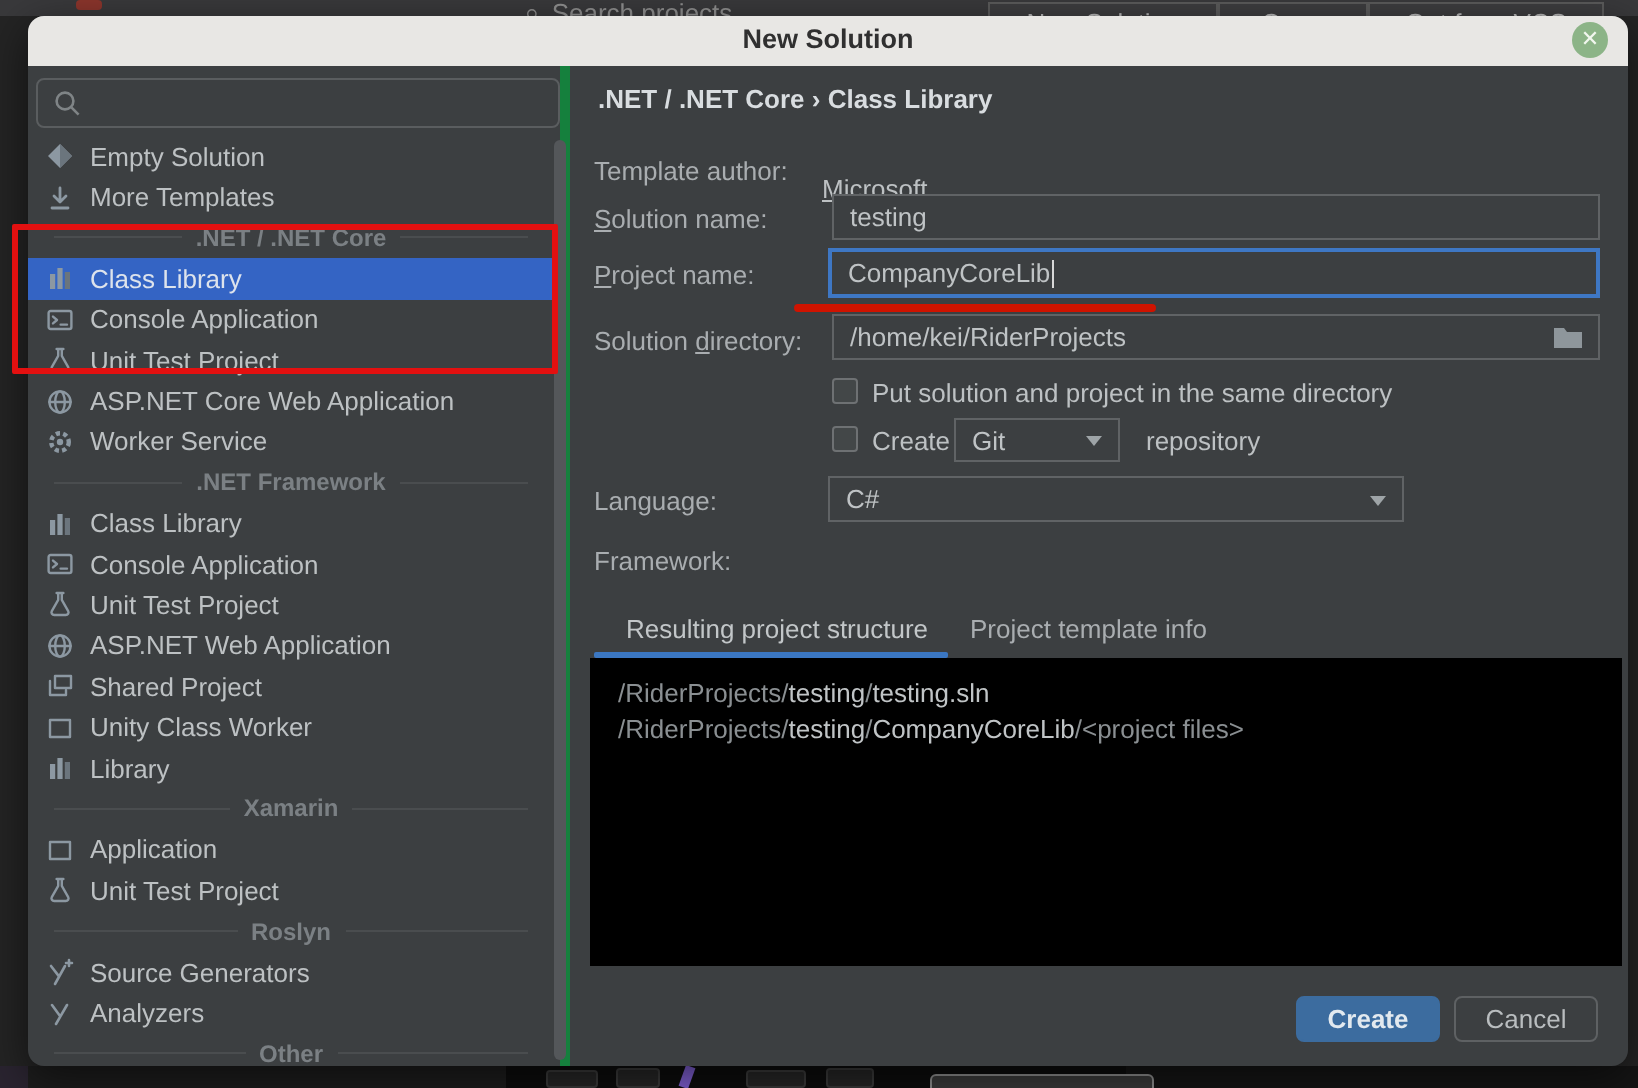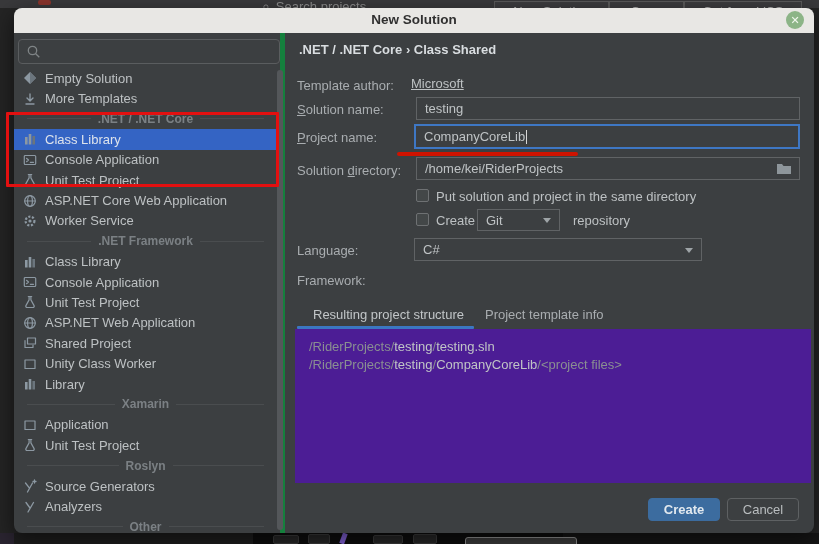--- a/index.html
+++ b/index.html
@@ -73,21 +73,21 @@
   .combo { position:absolute; border:1px solid #606365; color:#bfc3c5;
     padding-left:8px; display:flex; align-items:center; }
   .combo .arrow { position:absolute; right:8px; top:50%; margin-top:-2px; width:0; height:0;
     border-left:4px solid transparent; border-right:4px solid transparent;
     border-top:5px solid #9ea4a7; }
   .tab { position:absolute; top:274px; color:#a9adb0; }
   .tab.active { color:#c2c6c8; }
   .tab-underline { position:absolute; left:12px; top:293px; width:177px; height:3px;
     background:#3b77c2; border-radius:1px; }
   .structbox { position:absolute; left:10px; top:296px; width:516px; height:154px;
-    background:#4c1d95; padding:9px 0 0 14px; line-height:17.5px; }
+    background:#000000; padding:9px 0 0 14px; line-height:17.5px; }
   .structbox .dim { color:#8a8f92; }
   .structbox .lit { color:#c0c4c6; }
   .btn { position:absolute; top:465px; width:72px; height:23px; border-radius:4px;
     text-align:center; line-height:22px; color:#b9bdbf; background:#3c3f41;
     border:1px solid #5e6163; }
   .btn.primary { background:#3c6c9f; border-color:#3c6c9f; color:#e2e9ef; font-weight:bold; }
 
   
   .anno-rect { position:absolute; left:6px; top:112px; width:273px; height:75px;
     border:3px solid #e31010; z-index:60; border-radius:1px; }
@@ -323,24 +323,24 @@
           <div class="row header">
             <span class="hline"></span>
             <span class="htext">Other</span>
             <span class="hline"></span>
           </div>
         </div>
       <div class="scrollthumb"></div>
     </div>
 
     <div class="panel">
-      <div class="crumb">.NET / .NET Core › Class Shared</div>
+      <div class="crumb">.NET / .NET Core › Class Library</div>
 
       <div class="lab" style="left:12px;top:45px;">Template author:</div>
-      <div class="val" style="left:126px;top:43px;text-decoration:underline;">Microsoft</div>
+      <div class="val" style="left:126px;top:54px;text-decoration:underline;">Microsoft</div>
 
       <div class="lab" style="left:12px;top:69px;"><span></span><u>S</u><span>olution name:</span></div>
       <div class="inp" style="left:131px;top:64px;width:384px;height:23px;">
         <span>testing</span>
       </div>
 
       <div class="lab" style="left:12px;top:97px;"><span></span><u>P</u><span>roject name:</span></div>
       <div class="inp focus" style="left:129px;top:91px;width:386px;height:25px;">
         <span>CompanyCoreLib</span>
         <span class="caret"></span>

